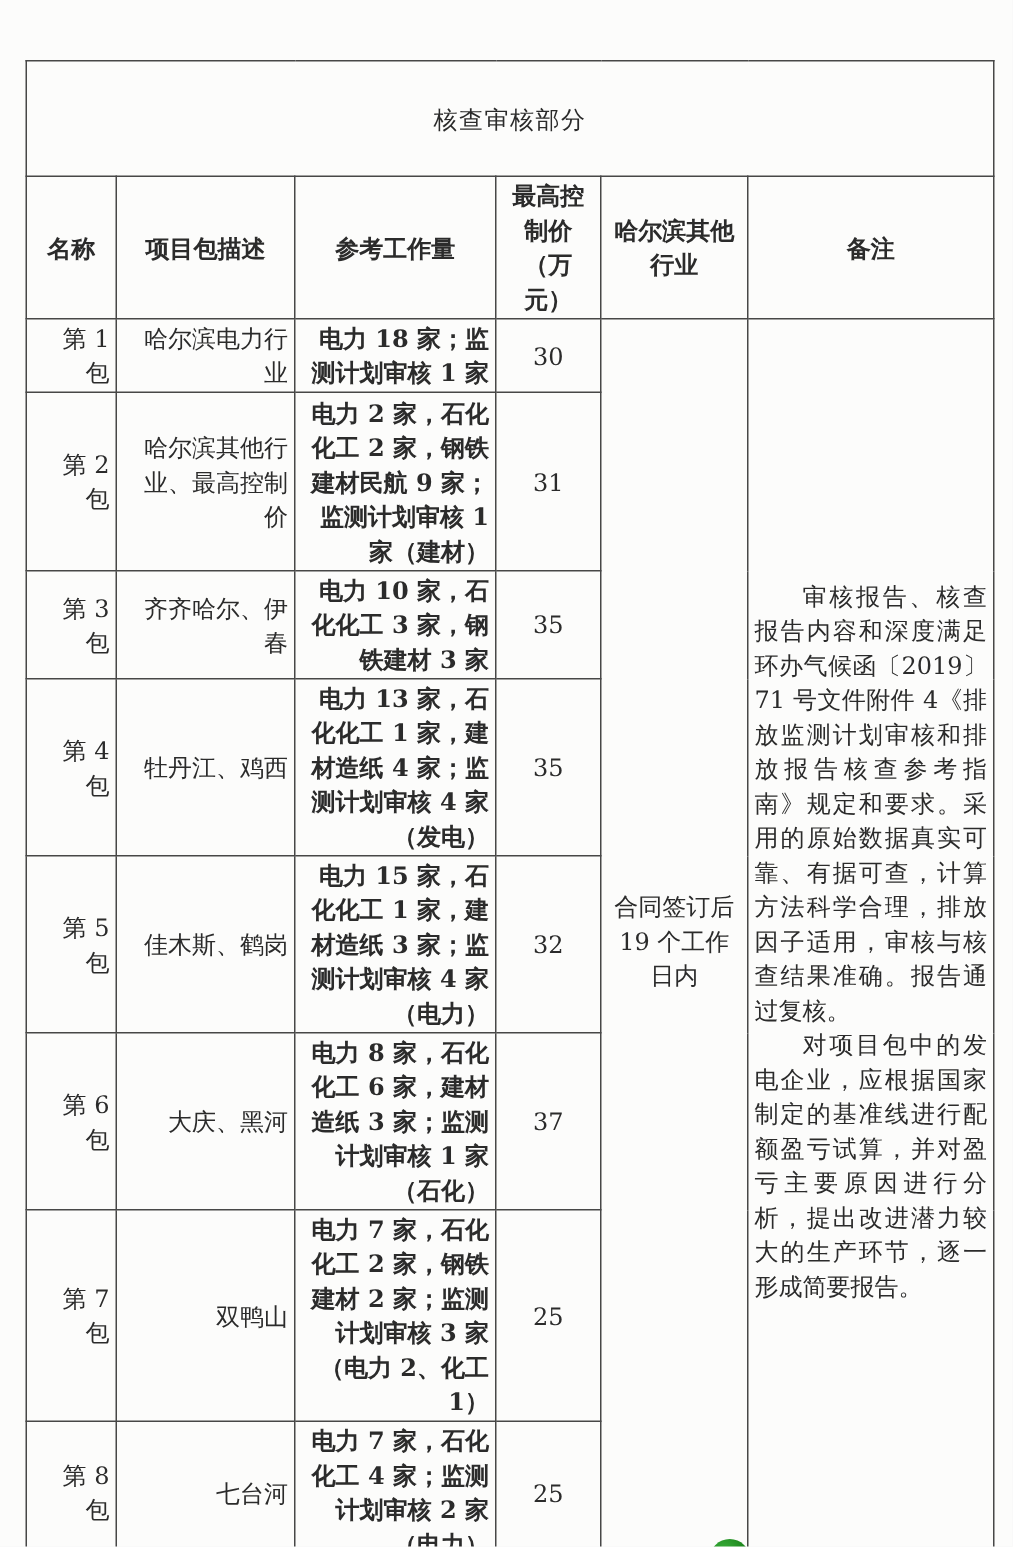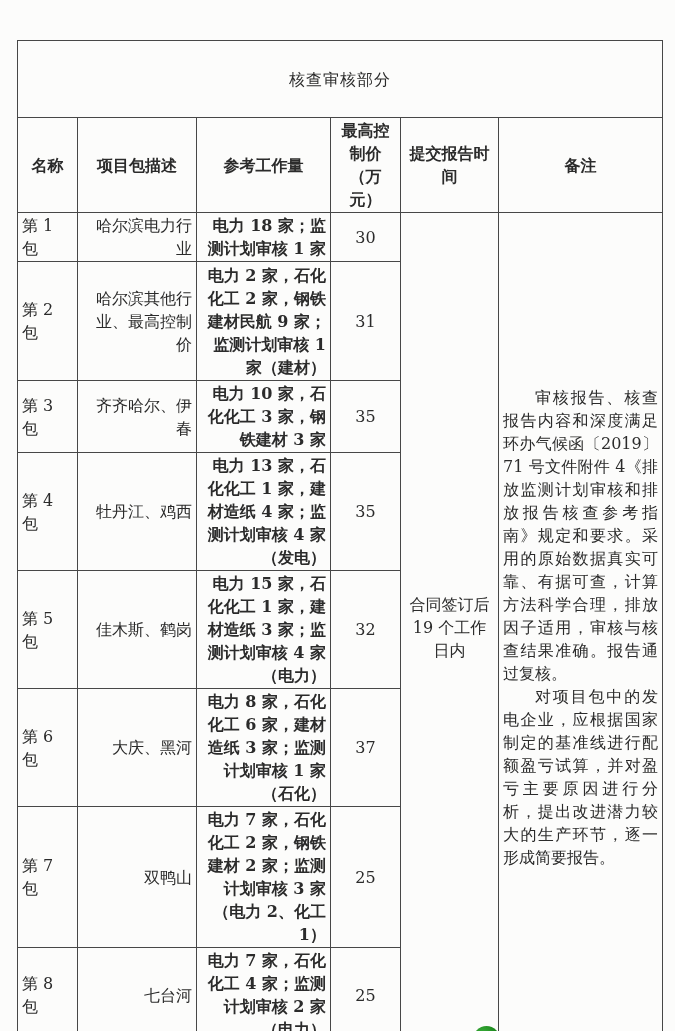--- a/index.html
+++ b/index.html
@@ -34,21 +34,21 @@
   td.title-cell{
     text-align:center;
     font-size:17px;
     letter-spacing:1px;
   }
   tr.header-row td{
     text-align:center;
     font-weight:bold;
   }
   td.name-cell{
-    text-align:left;
+    text-align:right;
     padding:1px 7px;
   }
   td.desc-cell{
     text-align:right;
     padding:1px 6px 1px 9px;
   }
   td.work-cell{
     text-align:right;
     padding:1px 6px;
     font-weight:bold;
@@ -124,21 +124,21 @@
     </colgroup>
     <tbody>
       <tr style="height:77px">
         <td colspan="6" class="title-cell">核查审核部分</td>
       </tr>
       <tr style="height:88px" class="header-row">
         <td>名称</td>
         <td>项目包描述</td>
         <td>参考工作量</td>
         <td>最高控制价（万元）</td>
-        <td>提交报告时间</td>
+        <td>哈尔滨其他行业</td>
         <td>备注</td>
       </tr>
 
       <tr style="height:46px">
         <td class="name-cell">第 1 包</td>
         <td class="desc-cell">哈尔滨电力行业</td>
         <td class="work-cell">电力 18 家；监测计划审核 1 家</td>
         <td class="price-cell">30</td>
         <td rowspan="8" class="time-cell">合同签订后 19 个工作日内</td>
         <td rowspan="8" class="remark-cell">

